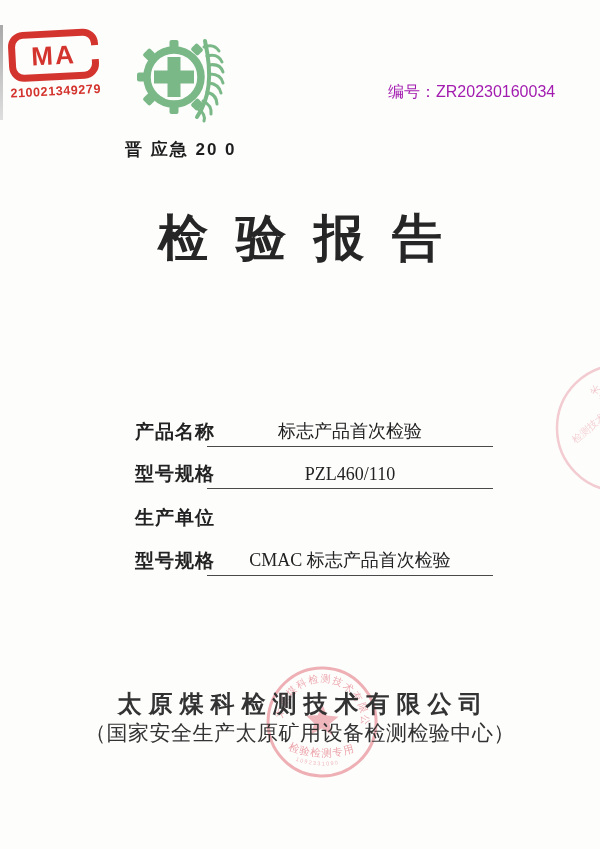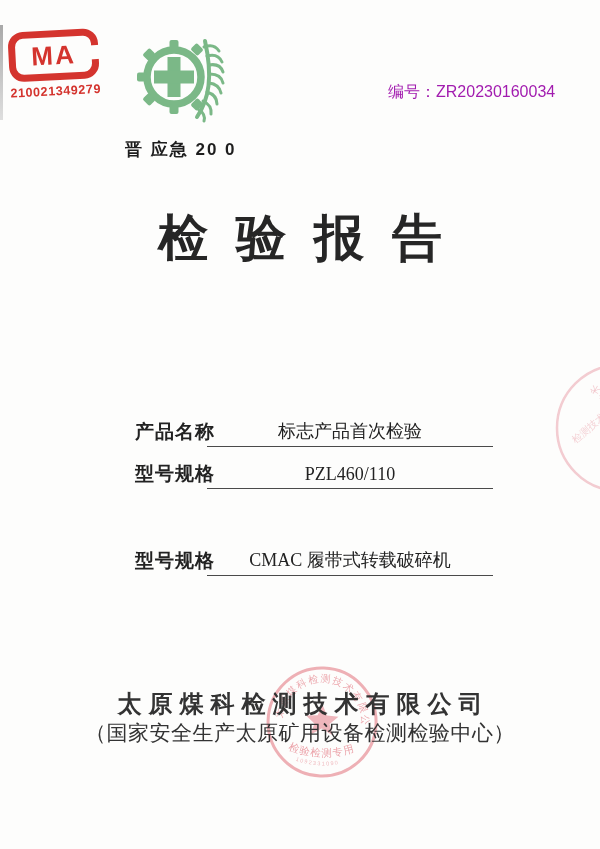--- a/index.html
+++ b/index.html
@@ -112,24 +112,25 @@
   <div class="fields">
     <div class="frow row1">
       <span class="flabel">产品名称</span>
       <div class="fvalue">标志产品首次检验</div>
     </div>
     <div class="frow row2">
       <span class="flabel">型号规格</span>
       <div class="fvalue">PZL460/110</div>
     </div>
     <div class="frow row3">
+      <span class="flabel">生产单位</span>
     </div>
     <div class="frow row4">
       <span class="flabel">型号规格</span>
-      <div class="fvalue">CMAC 履带式转载破碎机</div>
+      <div class="fvalue">CMAC 标志产品首次检验</div>
     </div>
   </div>
 
   <div class="footer-company">太原煤科检测技术有限公司</div>
   <div class="footer-sub">（国家安全生产太原矿用设备检测检验中心）</div>
 
   <svg class="seal-bottom" width="120" height="120" viewBox="0 0 120 120">
     <defs>
       <path id="arcTop" d="M 20,58 A 40,40 0 1 1 100,58" fill="none"></path>
       <path id="arcBottom" d="M 23,85 Q 60,100 97,85" fill="none"></path>

